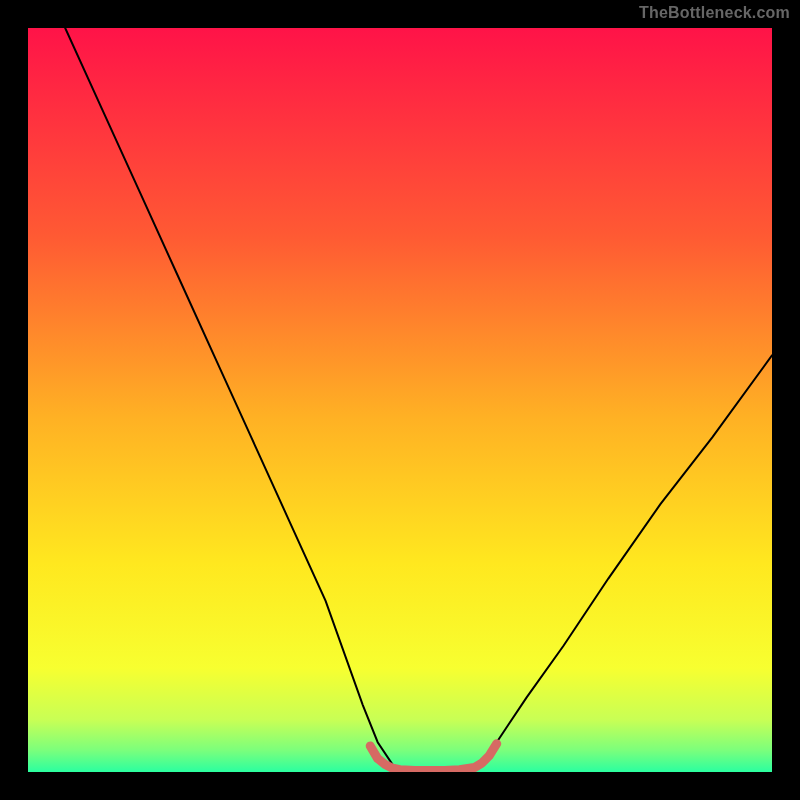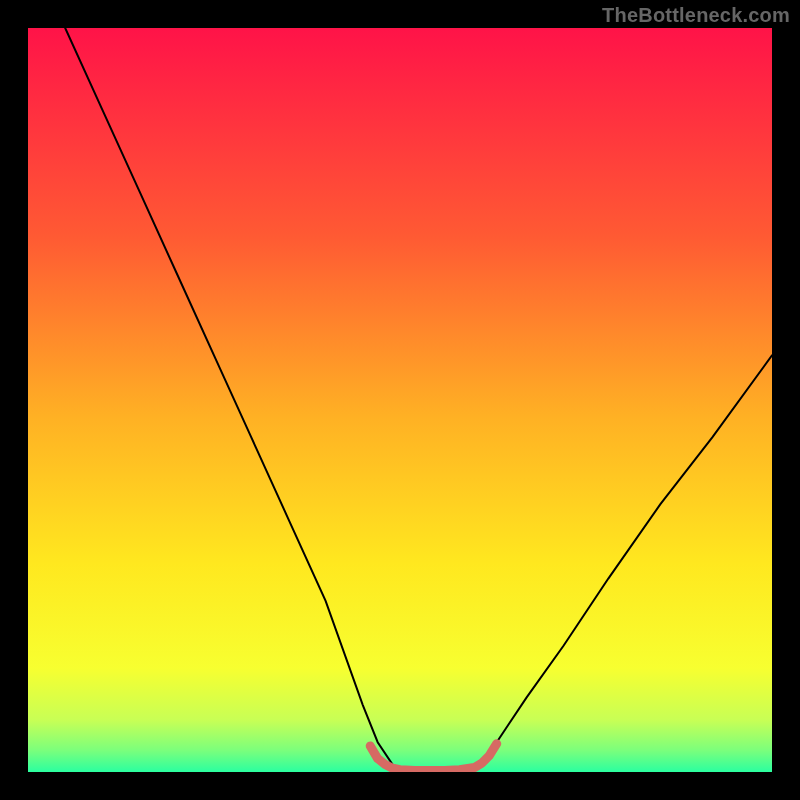--- a/index.html
+++ b/index.html
@@ -15,21 +15,21 @@
     position: relative;
     width: 800px;
     height: 800px;
     background: #000;
   }
   .watermark {
     position: absolute;
     top: 4px;
     right: 10px;
     color: #666;
-    font-size: 20px;
+    font-size: 16px;
     font-weight: 600;
     letter-spacing: 0.2px;
     z-index: 20;
   }
   .plot-area {
     position: absolute;
     left: 28px;
     top: 28px;
     width: 744px;
     height: 744px;

